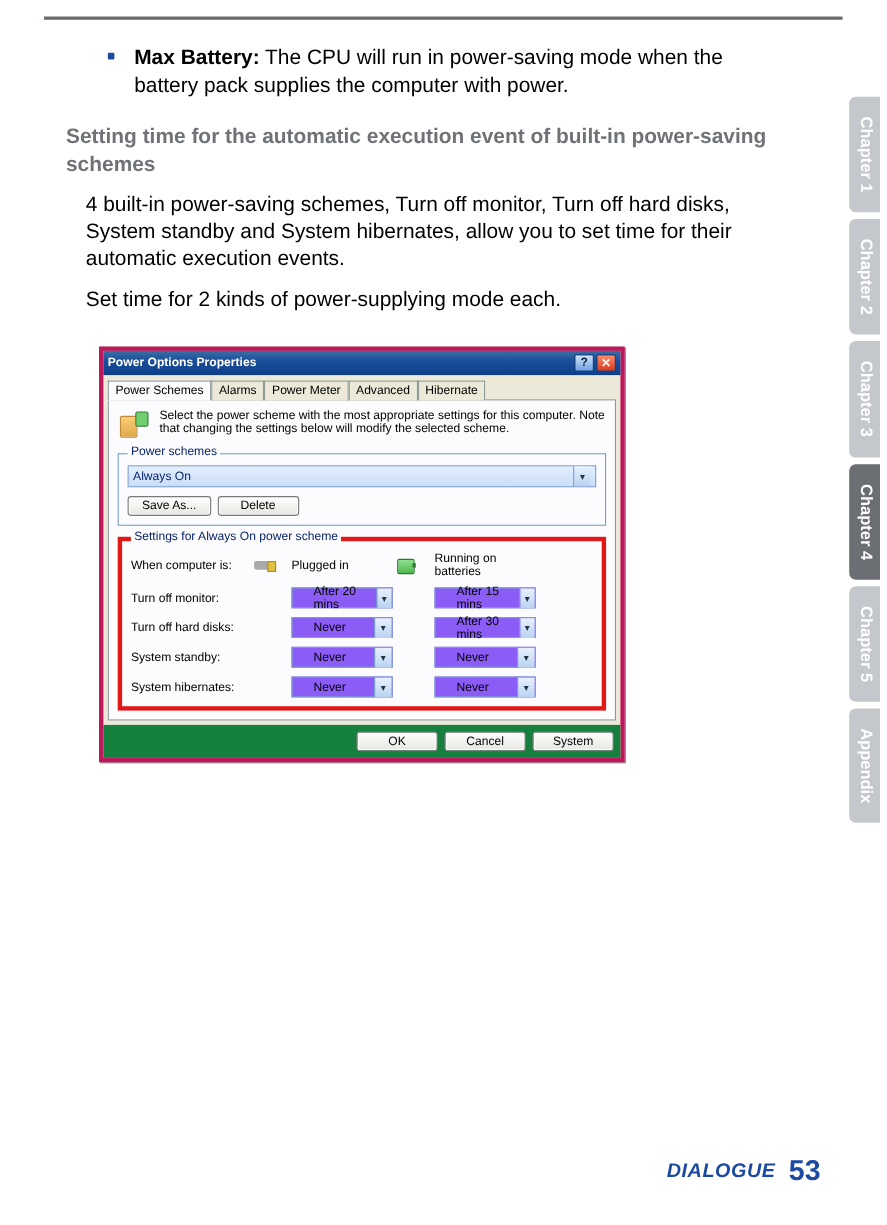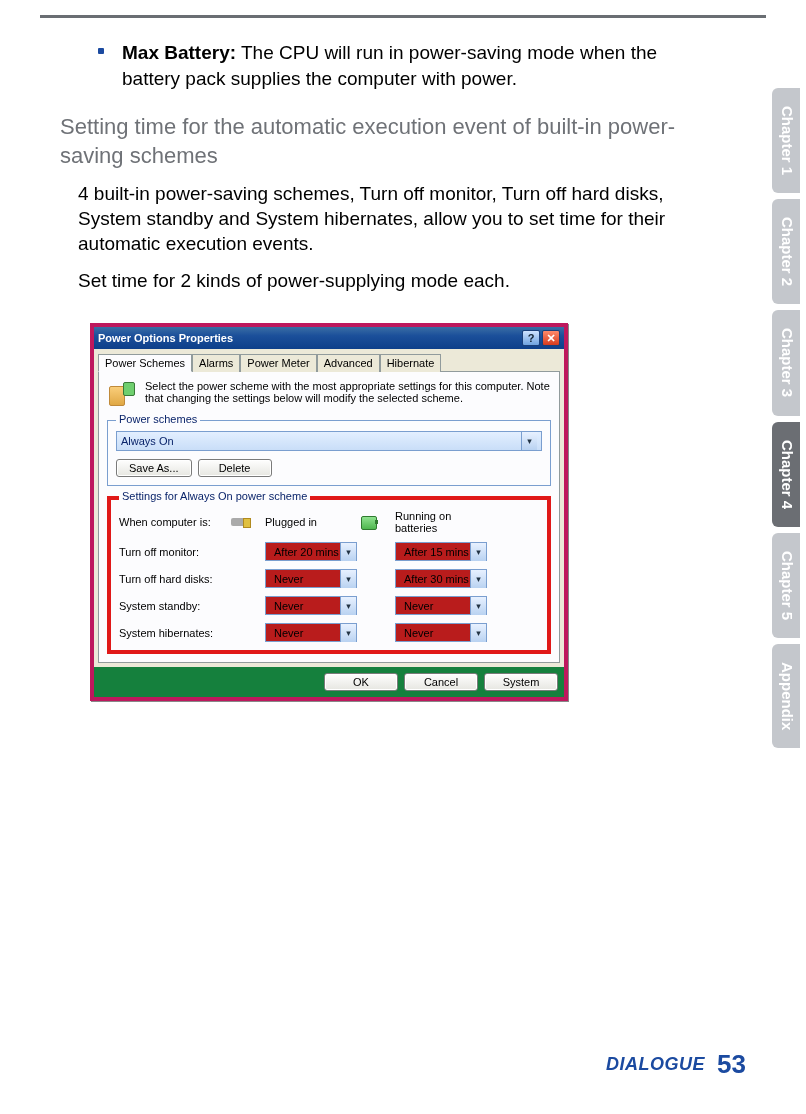--- a/index.html
+++ b/index.html
@@ -27,22 +27,22 @@
   .bullet-row { display: flex; }
   .bullet-dot {
     width: 6px; height: 6px; background: #1b4aa0;
     border-radius: 1px;
     margin-top: 8px; margin-left: 38px; margin-right: 18px; flex: 0 0 6px;
   }
   .bullet-text { font-size: 19px; line-height: 1.35; }
   .bullet-text b { font-weight: bold; }
   .h2 {
     color: #6f7277;
-    font-weight: normal;
-    font-size: 22px;
+    font-weight: bold;
+    font-size: 19px;
     margin-top: 22px;
     line-height: 1.3;
   }
   .para {
     font-size: 19px;
     line-height: 1.3;
     margin-top: 12px;
     margin-left: 18px;
   }
 
@@ -169,22 +169,22 @@
   .icon-battery-small::before{
     content:""; position:absolute; left:2px; top:4px; width:14px; height:12px;
     background:linear-gradient(#8fe28f,#4fb84f); border:1px solid #2f7a2f; border-radius:2px;
   }
   .icon-battery-small::after{
     content:""; position:absolute; left:16px; top:8px; width:3px; height:4px;
     background:#2f7a2f;
   }
   .mini-select {
     display:flex; align-items:center; justify-content:space-between;
-    border:1px solid #7a9ecf; background:#b91c1c; height:19px; font-size:11px;
-    padding-left:8px; width:92px;
+    border:1px solid #7a9ecf; background:#8b5cf6; height:19px; font-size:11px;
+    padding-left:19px; width:92px;
   }
   .footer-btns {
     display:flex; justify-content:flex-end; gap:6px;
     padding:6px 6px 6px 0;
     background:#15803d;
   }
 
   
   .side-tabs {
     position: absolute;

